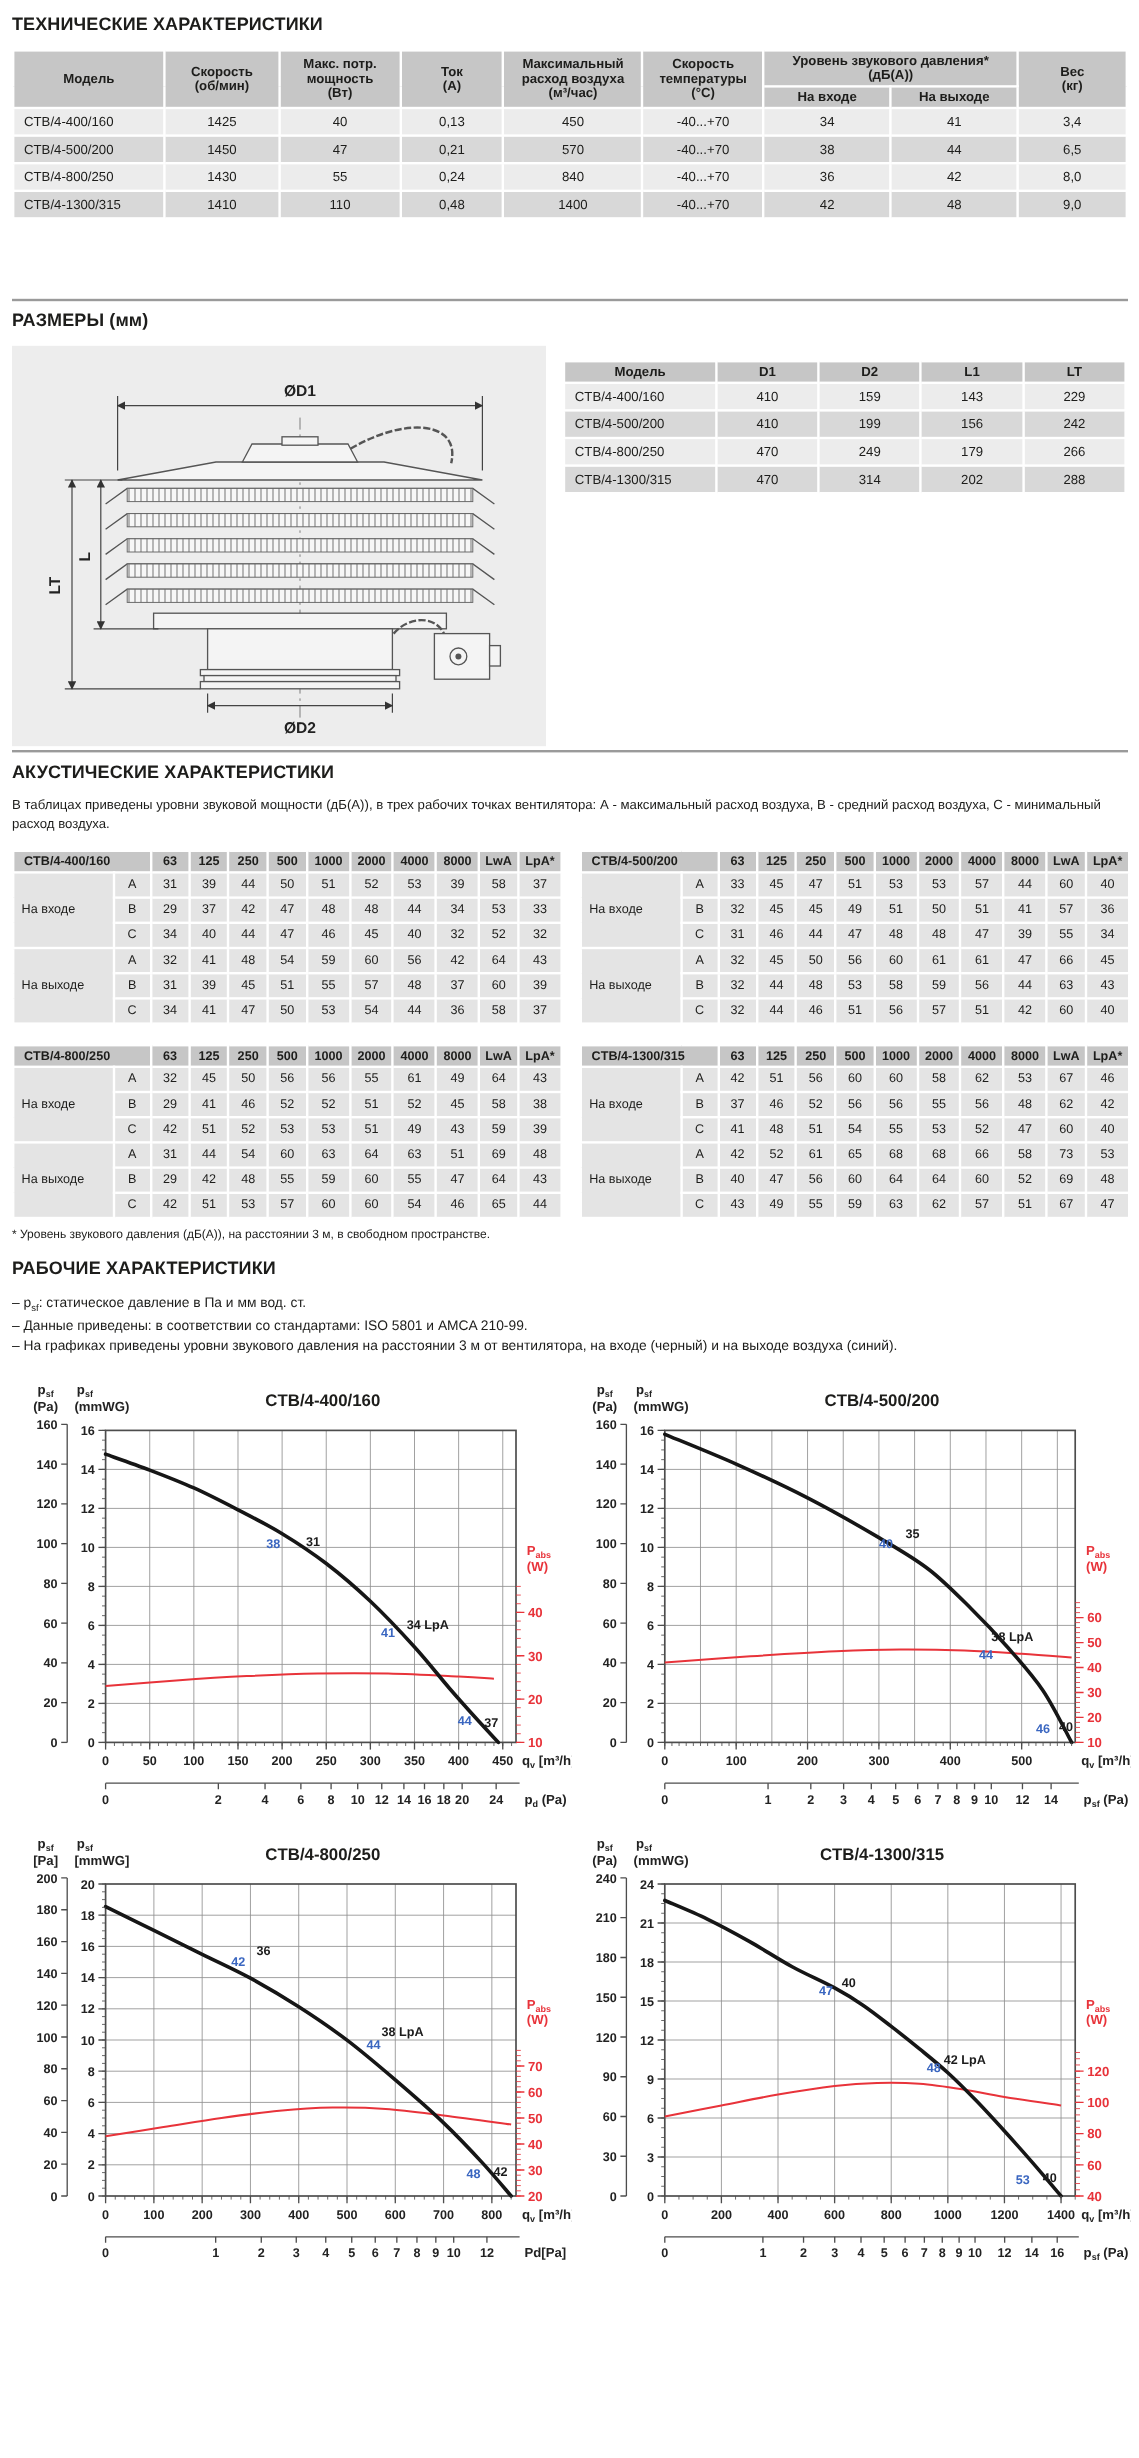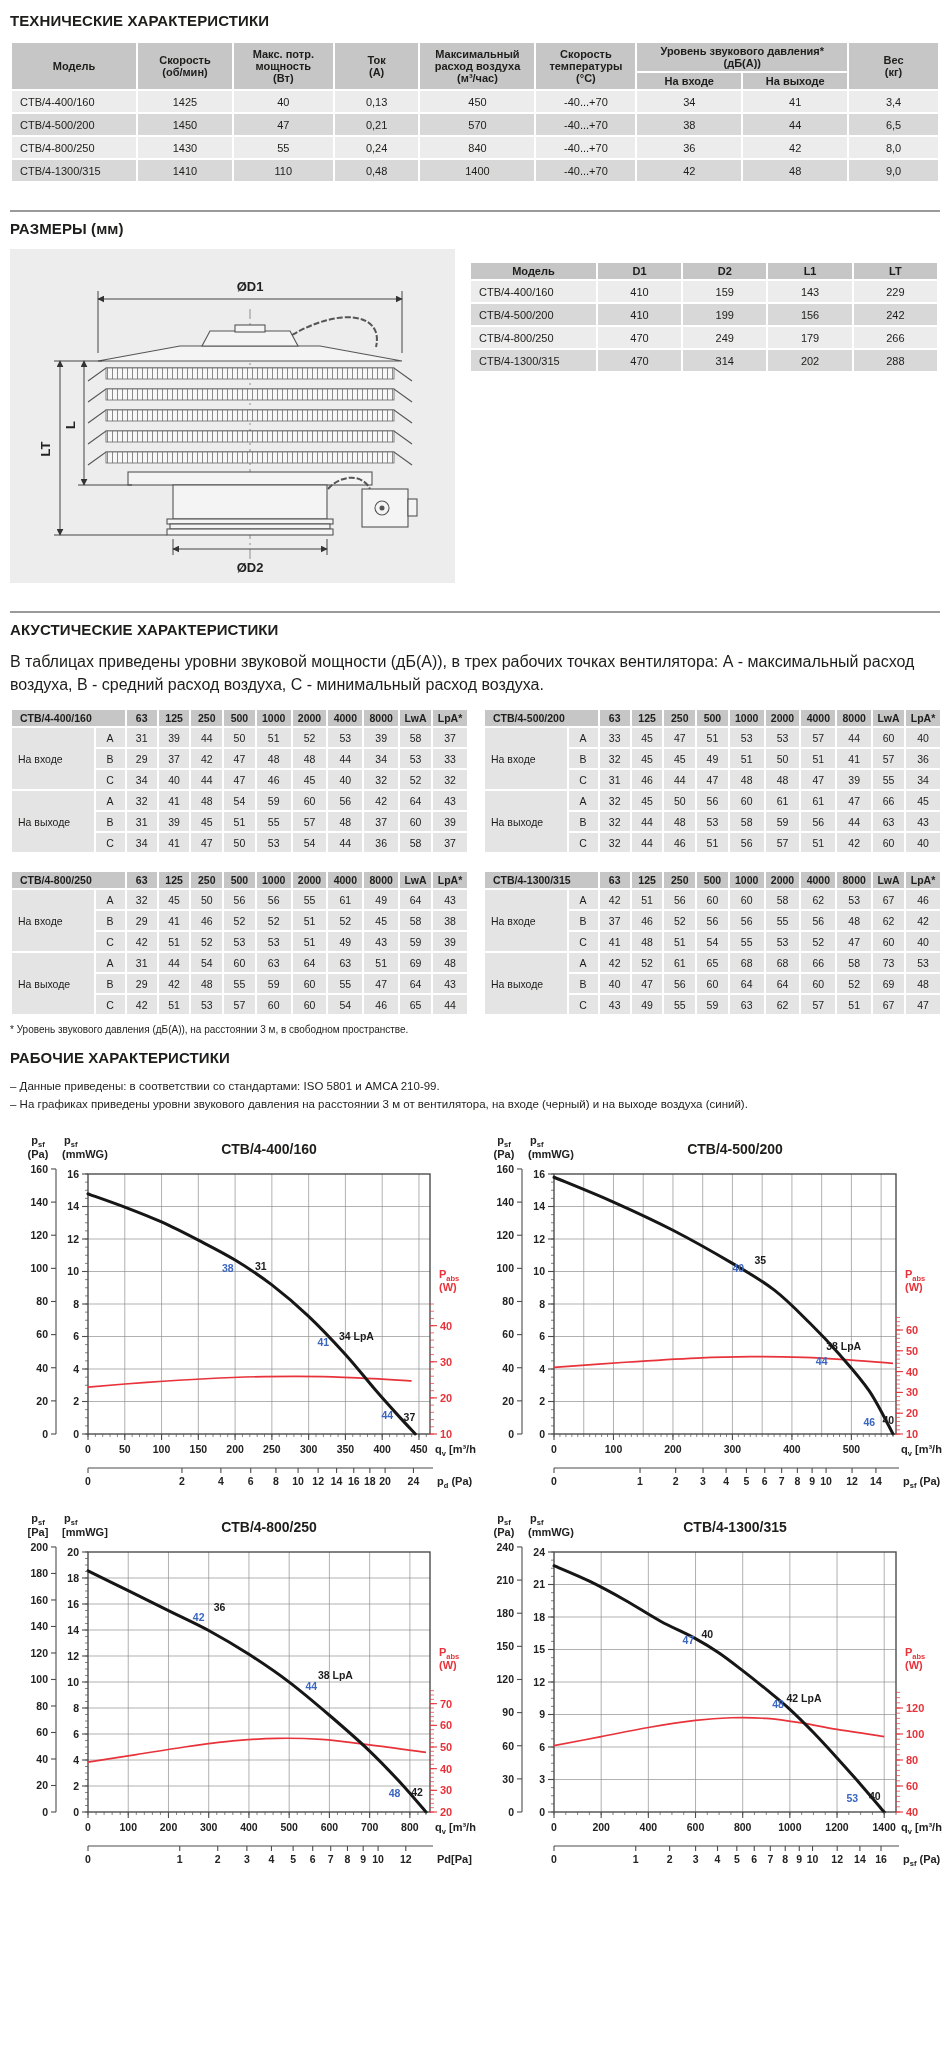--- a/index.html
+++ b/index.html
@@ -1,22 +1,22 @@
 <!DOCTYPE html>
 <html><head>
 <meta charset="utf-8">
 <style>
   html,body{margin:0;padding:0;background:#fff;}
   body{width:949px;font-family:"Liberation Sans",sans-serif;color:#1d1d1b;-webkit-font-smoothing:antialiased;}
   .page{padding:8px 9px 24px 10px;}
   h2.sec{font-size:15px;font-weight:bold;margin:4px 0 12px 0;letter-spacing:.1px;}
   .footnote{font-size:10px;margin-top:8px;color:#1d1d1b;}
   hr.divider{border:none;border-top:2px solid #9a9a9a;margin:0 0 8px 0;}
-  .sp-tech{margin-bottom:27px;}
-  .sp-dims{margin-bottom:28px;}
+  .sp-tech{margin-bottom:66px;}
+  .sp-dims{margin-bottom:3px;}
   .sp-acou{margin-bottom:14px;}
 
   
   table.gtable{border-collapse:collapse;font-size:11px;}
   table.gtable th,table.gtable td{border:2px solid #fff;text-align:center;padding:2px 4px;}
   table.gtable th{background:#c6c6c6;font-weight:bold;white-space:pre-line;}
   table.tech{width:930px;}
   table.tech td{height:17px;}
   table.tech tbody tr:nth-child(odd) td{background:#ececec;}
   table.tech tbody tr:nth-child(even) td{background:#d8d8d8;}
@@ -25,21 +25,21 @@
   table.dims td{height:17px;}
   table.dims tbody tr:nth-child(odd) td{background:#ececec;}
   table.dims tbody tr:nth-child(even) td{background:#d8d8d8;}
   table.dims td.model{text-align:left;padding-left:8px;}
   table.acou{width:459px;font-size:10.5px;}
   table.acou td{background:#e4e4e4;height:17px;padding:1px 2px;}
   table.acou th.grp{background:#e4e4e4;font-weight:normal;text-align:left;padding-left:6px;}
 
   .dims-row{display:flex;align-items:flex-start;gap:14px;}
   .dims-row table{margin-top:12px;}
-  .intro{font-size:16px;line-height:1.45;margin:0 0 12px 0;max-width:940px;}
+  .intro{font-size:11px;line-height:1.45;margin:0 0 12px 0;max-width:940px;}
   .acou-grid{display:grid;grid-template-columns:1fr 1fr;gap:16px 14px;}
   .bullets{font-size:11.5px;line-height:1.55;margin-top:10px;}
   .bullet.indent{padding-left:150px;}
   .bullets sub{font-size:8px;}
 
   .charts-grid{display:grid;grid-template-columns:466px 466px;margin-top:14px;}
   .chart-cell{width:466px;height:378px;}
 
   
   .grid{stroke:#8f8f8f;stroke-width:.7;}
@@ -732,20 +732,21 @@
             </tr>
           </tbody>
         </table>
       </div>
     <div class="footnote">* Уровень звукового давления (дБ(А)), на расстоянии 3 м, в свободном пространстве.</div>
   </section>
 
   <section>
     <h2 class="sec">РАБОЧИЕ ХАРАКТЕРИСТИКИ</h2>
     <div class="bullets" id="perf-bullets">
+        <div class="bullet"><span>– p</span><sub>sf</sub><span>: статическое давление в Па и мм вод. ст.</span></div>
         <div class="bullet"><span>– Данные приведены: в соответствии со стандартами:  ISO 5801 и AMCA 210-99.</span></div>
         <div class="bullet"><span>– На графиках приведены уровни звукового давления на расстоянии 3 м от вентилятора, на входе (черный) и на выходе воздуха (синий).</span></div>
       </div>
     <div class="charts-grid" id="charts-grid">
         <div class="chart-cell"><svg viewBox="0 0 466 378" width="466" height="378">
             <line x1="114.7741935483871" y1="46" x2="114.7741935483871" y2="306" class="grid"></line>
             <line x1="151.5483870967742" y1="46" x2="151.5483870967742" y2="306" class="grid"></line>
             <line x1="188.32258064516128" y1="46" x2="188.32258064516128" y2="306" class="grid"></line>
             <line x1="225.09677419354838" y1="46" x2="225.09677419354838" y2="306" class="grid"></line>
             <line x1="261.8709677419355" y1="46" x2="261.8709677419355" y2="306" class="grid"></line>

